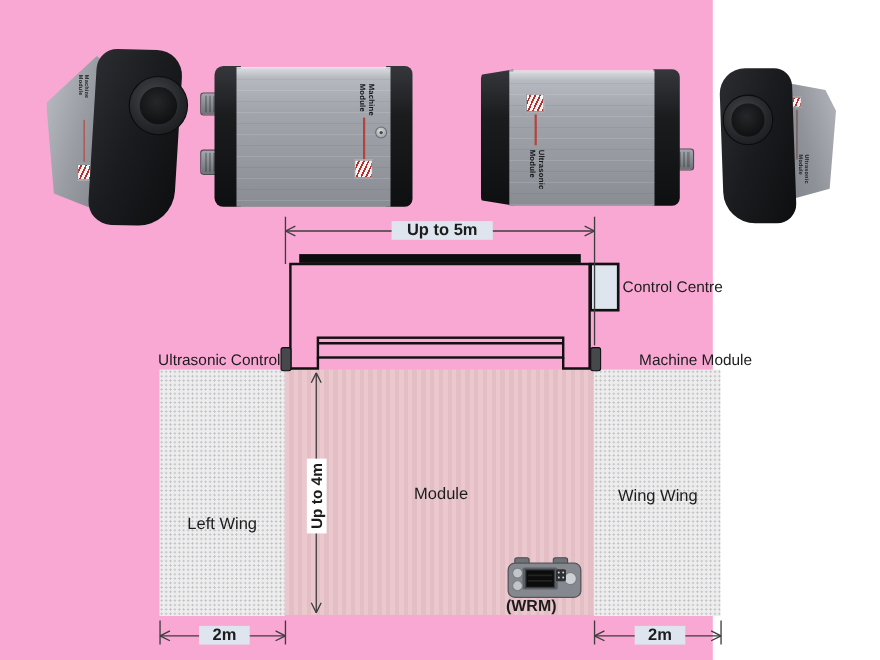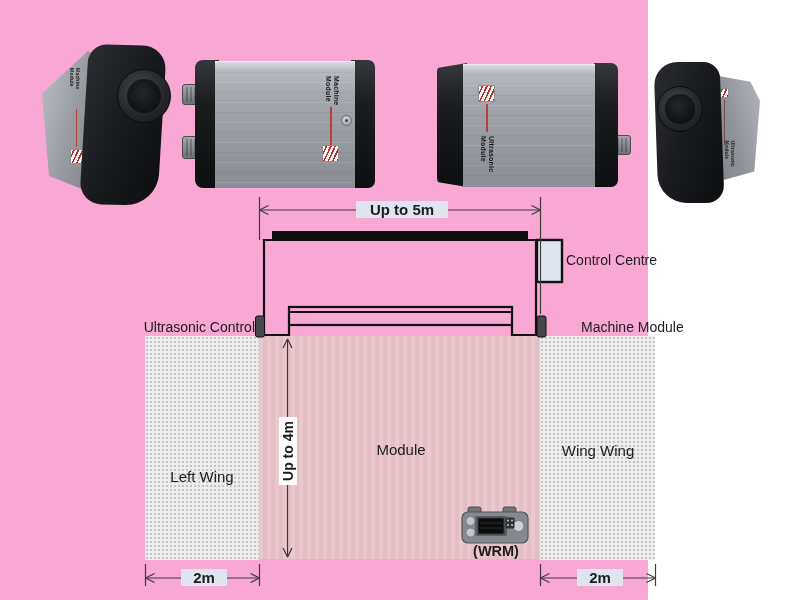--- a/index.html
+++ b/index.html
@@ -28,21 +28,21 @@
   
   .wing{position:absolute;background-color:#ededee;background-image:radial-gradient(#c3c3c6 1px,transparent 1px);background-size:4px 4px;}
   .centre-area{position:absolute;background:repeating-linear-gradient(90deg,#eac8cd 0 4px,#e3bec5 4px 8px);}
 
   
   .lbl{position:absolute;color:#1c1c1c;white-space:nowrap;}
   .dimlbl{font-size:15px;font-weight:600;background:#dee5ee;padding:0 3px;text-align:center;}
   .arealbl{font-size:15px;font-weight:400;text-align:center;}
   .calloutlbl{font-size:14px;font-weight:500;}
   .vdim{transform:rotate(-90deg);background:#ffffff;font-size:14px;font-weight:600;padding:1px 4px;}
-  .wrmlbl{font-size:14.5px;font-weight:700;text-align:center;}
+  .wrmlbl{font-size:14.5px;font-weight:700;text-align:left;}
 
   svg{position:absolute;left:0;top:0;}
 </style>
 </head>
 <body>
 
 <div class="stage">
 
   <div class="prod" style="left:40px;top:45px;width:125px;height:160px;">
     <div class="sidepanel" style="left:2px;top:6px;width:50px;height:142px;clip-path:polygon(0% 30%,92% 0%,100% 2%,100% 100%,14% 88%);">

